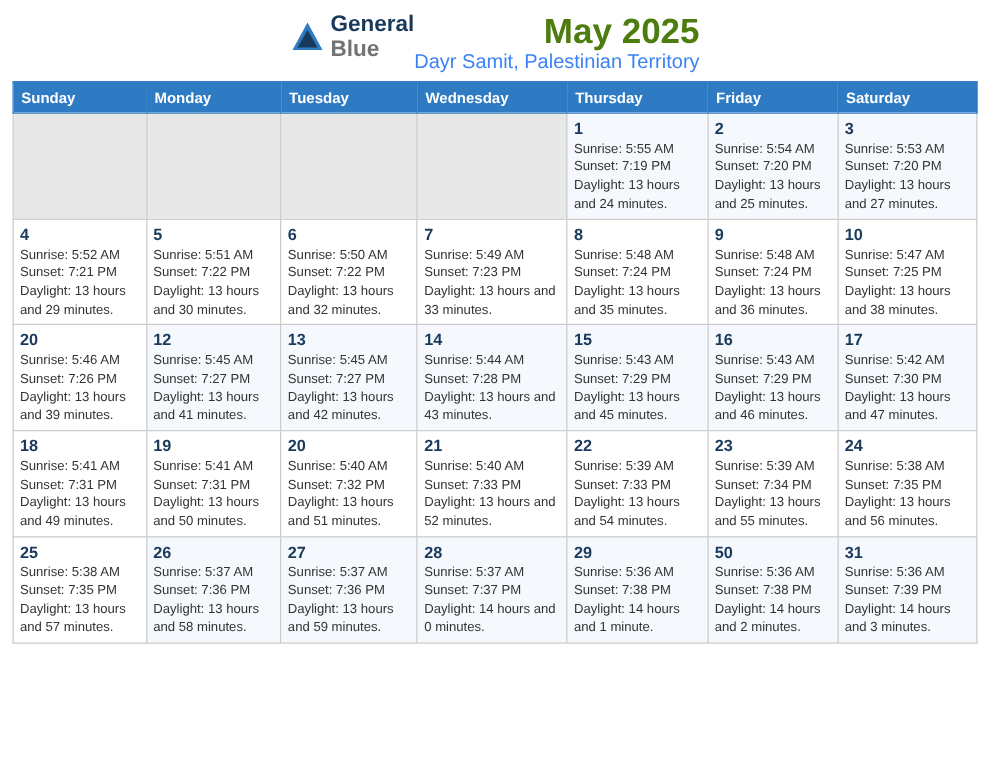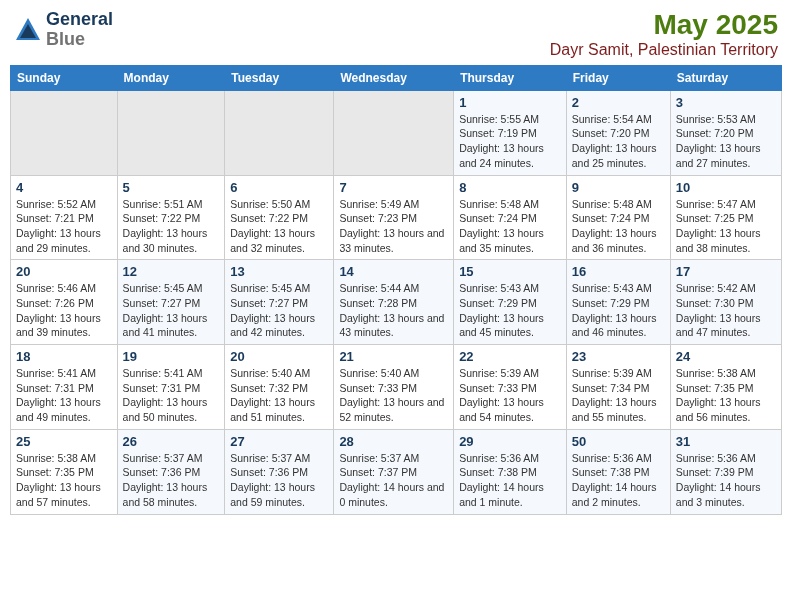--- a/index.html
+++ b/index.html
@@ -5,21 +5,21 @@
     * { box-sizing: border-box; margin: 0; padding: 0; }
     body {
       font-family: Arial, sans-serif;
       background: #fff;
       width: 792px;
       min-height: 612px;
       padding: 10px;
     }
     .header-area {
       display: flex;
-      justify-content: space-between;
+      justify-content: center;
       align-items: flex-start;
       margin-bottom: 6px;
       padding: 0 4px;
     }
     .logo {
       display: flex;
       align-items: center;
       gap: 4px;
     }
     .logo-text {
@@ -37,21 +37,21 @@
       text-align: right;
     }
     .main-title {
       font-size: 28px;
       font-weight: bold;
       color: #4d7c0f;
       line-height: 1.1;
     }
     .subtitle {
       font-size: 16px;
-      color: #7f1d1d;
+      color: #3b82f6;
     }
     table {
       width: 100%;
       border-collapse: collapse;
       font-size: 11px;
     }
     thead tr th {
       background: #2e7bc4;
       color: #fff;
       text-align: left;

